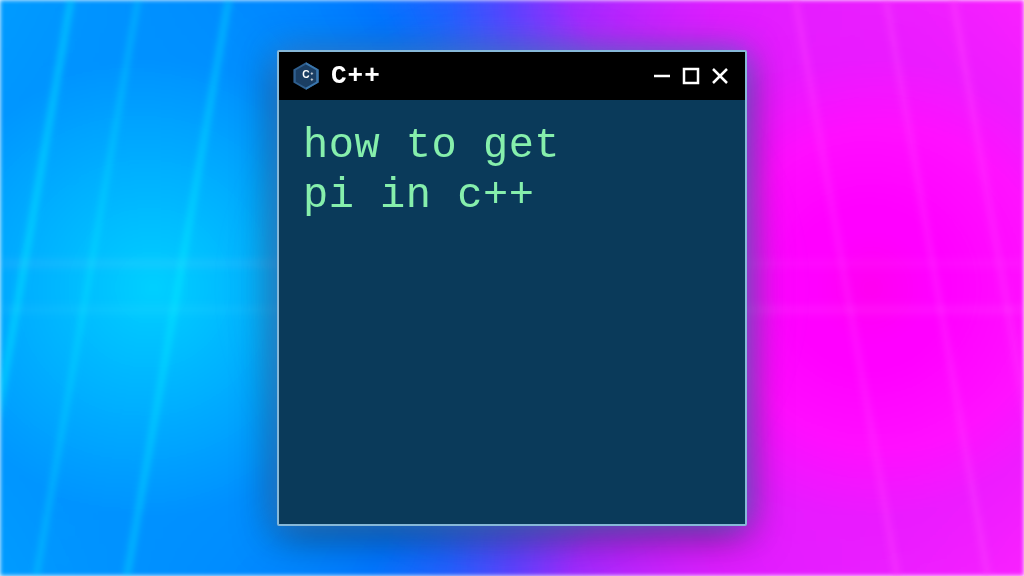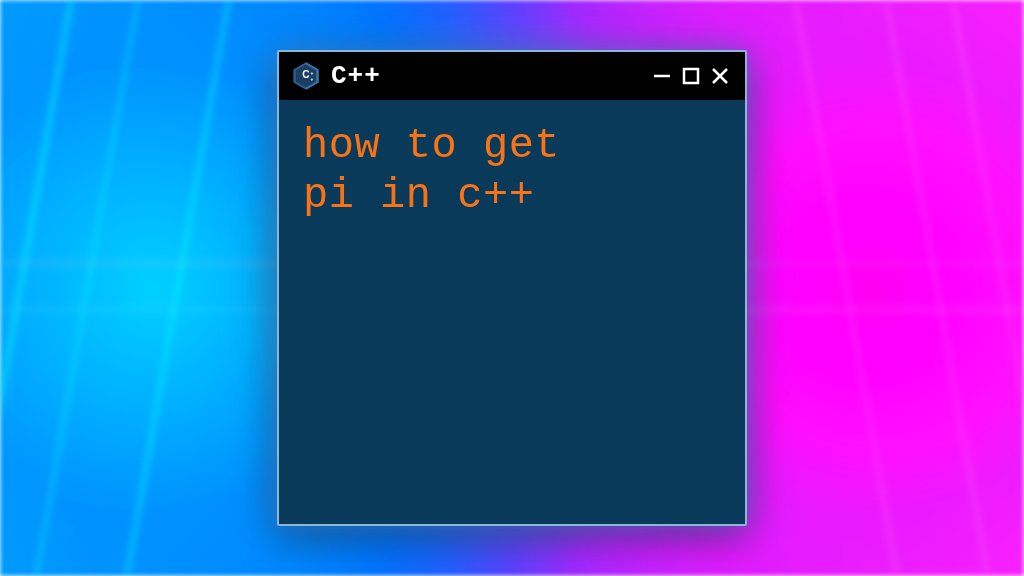--- a/index.html
+++ b/index.html
@@ -93,21 +93,21 @@
     .ctrl {
       color: #fff;
       display: inline-flex;
       align-items: center;
       justify-content: center;
     }
     .content {
       padding: 22px 24px;
     }
     .content pre {
-      color: #f97316;
+      color: #86efac;
       font-family: "Consolas", "Menlo", "Courier New", monospace;
       font-size: 42px;
       line-height: 1.18;
       white-space: pre-wrap;
       font-weight: 400;
       letter-spacing: 0.5px;
     }
   </style>
 </head>
 <body>

